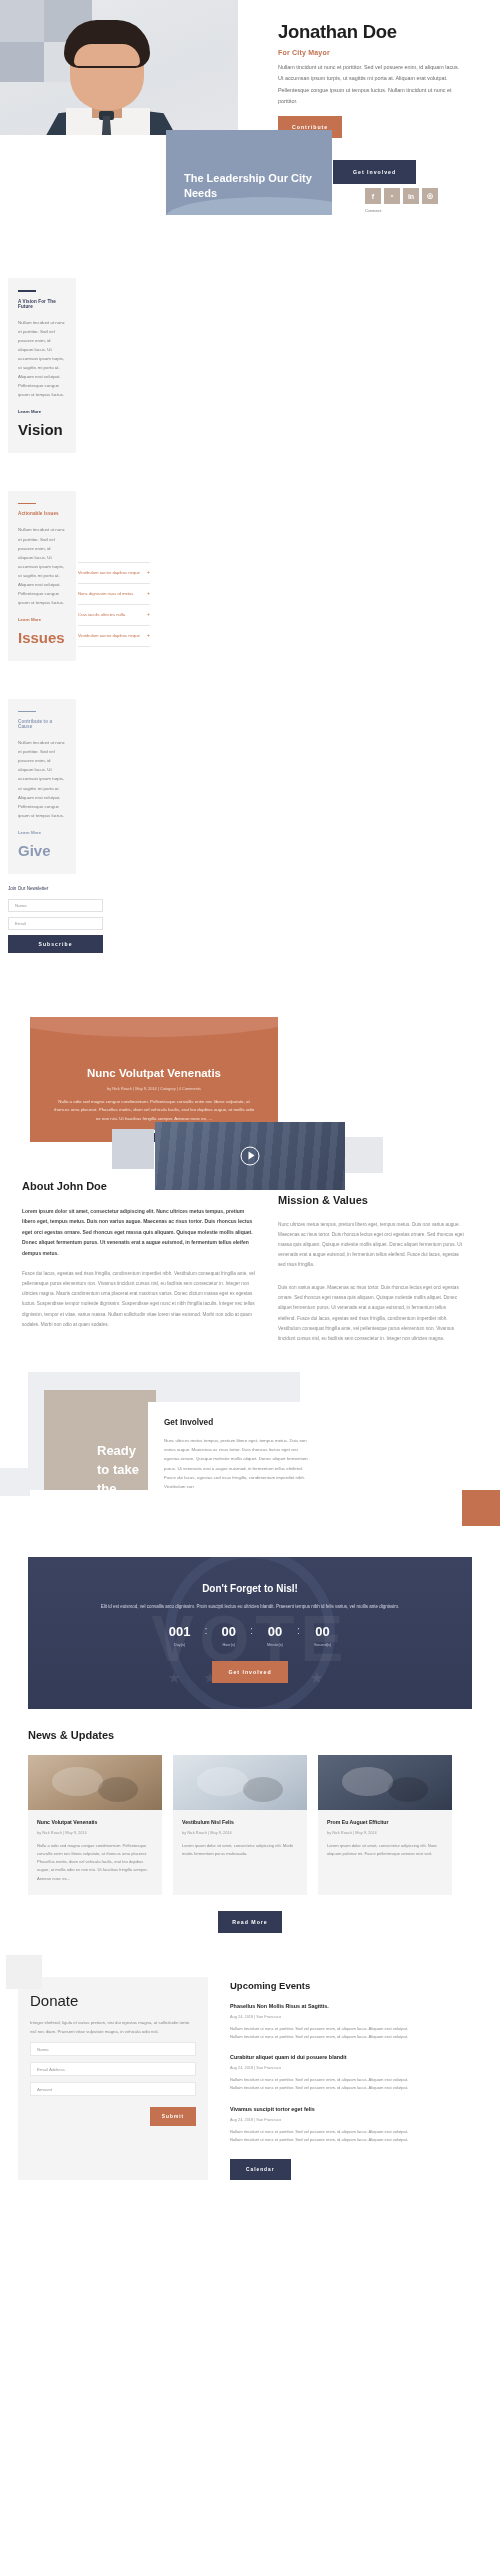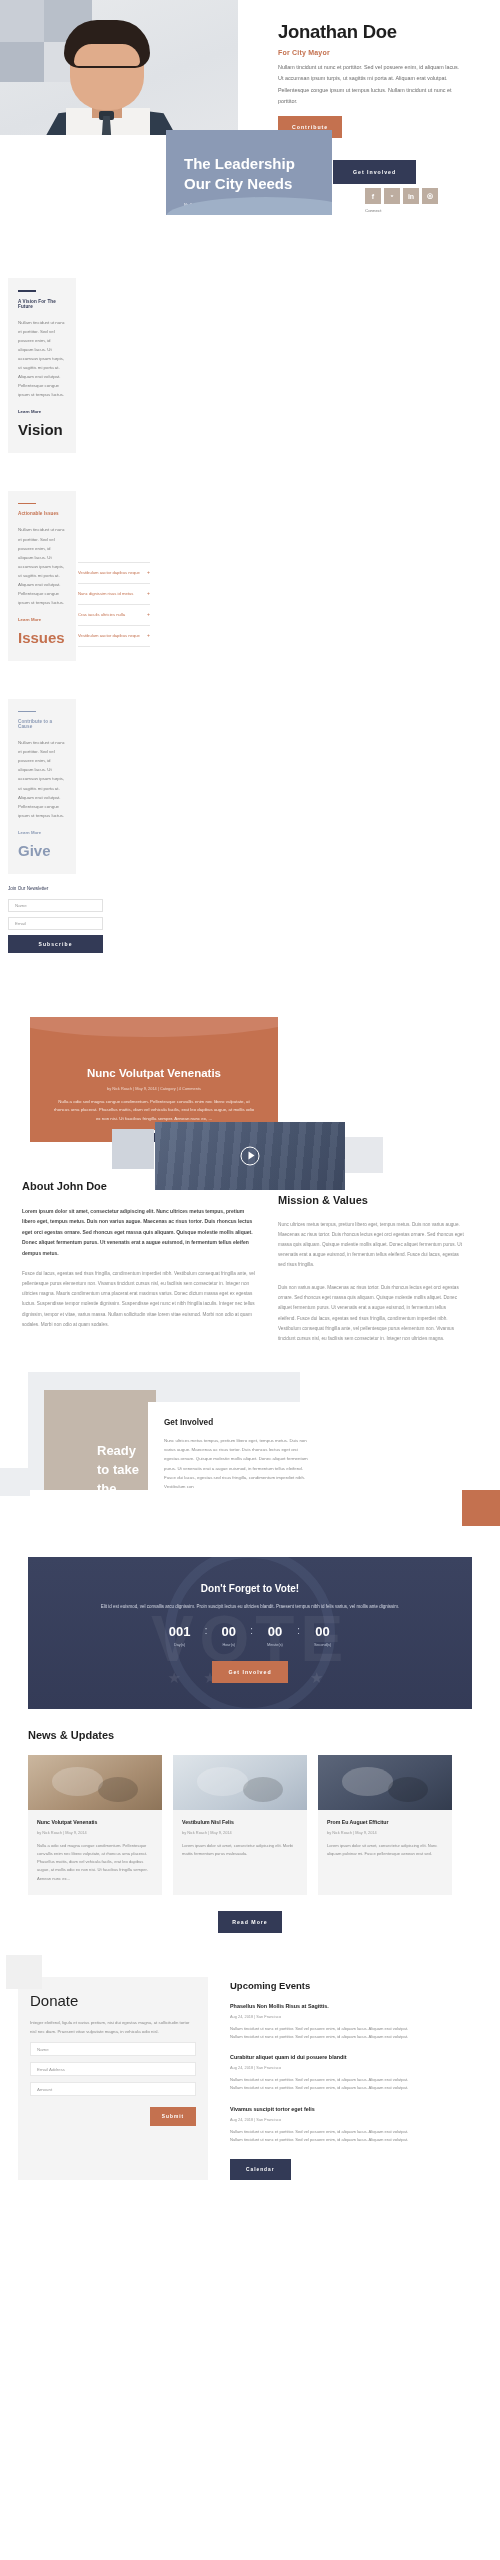--- a/index.html
+++ b/index.html
@@ -75,21 +75,21 @@
     position: absolute; left: 333px; top: 160px; background: #333a56;
     padding: 9px 20px; z-index: 6;
   }
 
   
   .lead-wrap { position: relative; height: 95px; }
   .lead-card {
     position: absolute; left: 166px; top: -45px; width: 166px; height: 85px;
     background: #8b9ab5; padding: 24px 18px 0 18px; overflow: hidden;
   }
-  .lead-card h3 { font-size: 15px; color: #fff; font-weight: bold; line-height: 1.35; }
+  .lead-card h3 { font-size: 11px; color: #fff; font-weight: bold; line-height: 1.35; margin-top: 17px; }
   .lead-card p { font-size: 4.6px; color: #edf0f5; line-height: 2.1; margin-top: 6px; }
   .lead-wave {
     position: absolute; left: 0; bottom: -22px; width: 200px; height: 40px;
     border-radius: 50%; background: #9fb0c7;
   }
   .social-row { position: absolute; left: 365px; top: 13px; display: flex; gap: 3px; }
   .soc {
     width: 16px; height: 16px; background: #bdada0; color: #fff;
     display: flex; align-items: center; justify-content: center;
     font-size: 7px; font-weight: bold; cursor: pointer;
@@ -426,21 +426,21 @@
       <p>Nunc ultrices metus tempus, pretium libero eget, tempus metus. Duis non varius augue. Maecenas ac risus tortor. Duis rhoncus lectus eget orci egestas ornare. Quisque molestie mollis aliquet. Donec aliquet fermentum purus. Ut venenatis erat a augue euismod, in fermentum tellus eleifend. Fusce dui lacus, egestas sed risus fringilla, condimentum imperdiet nibh. Vestibulum con</p>
     </div>
     <div class="orange-sq"></div>
   </section>
 
   <section class="vote">
     <div class="vote-seal"></div>
     <div class="vote-glyph">VOTE</div>
     <div class="vote-stars">★ ★ ★ ★ ★</div>
     <div class="vote-in">
-      <div class="vote-h">Don't Forget to Vote!</div>
+      <div class="vote-h">Don't Forget to Nisl!</div>
       <div class="vote-p">Elit id est euismod, vel convallis arcu dignissim. Proin suscipit lectus eu ultricies blandit. Praesent tempus nibh id felis varius, vel mollis ante dignissim.</div>
       <div class="cdown">
         <div>
           <div class="cd-num">001</div>
           <div class="cd-lab">Day(s)</div>
         </div>
         <div class="cd-sep">:</div>
         <div>
           <div class="cd-num">00</div>
           <div class="cd-lab">Hour(s)</div>

